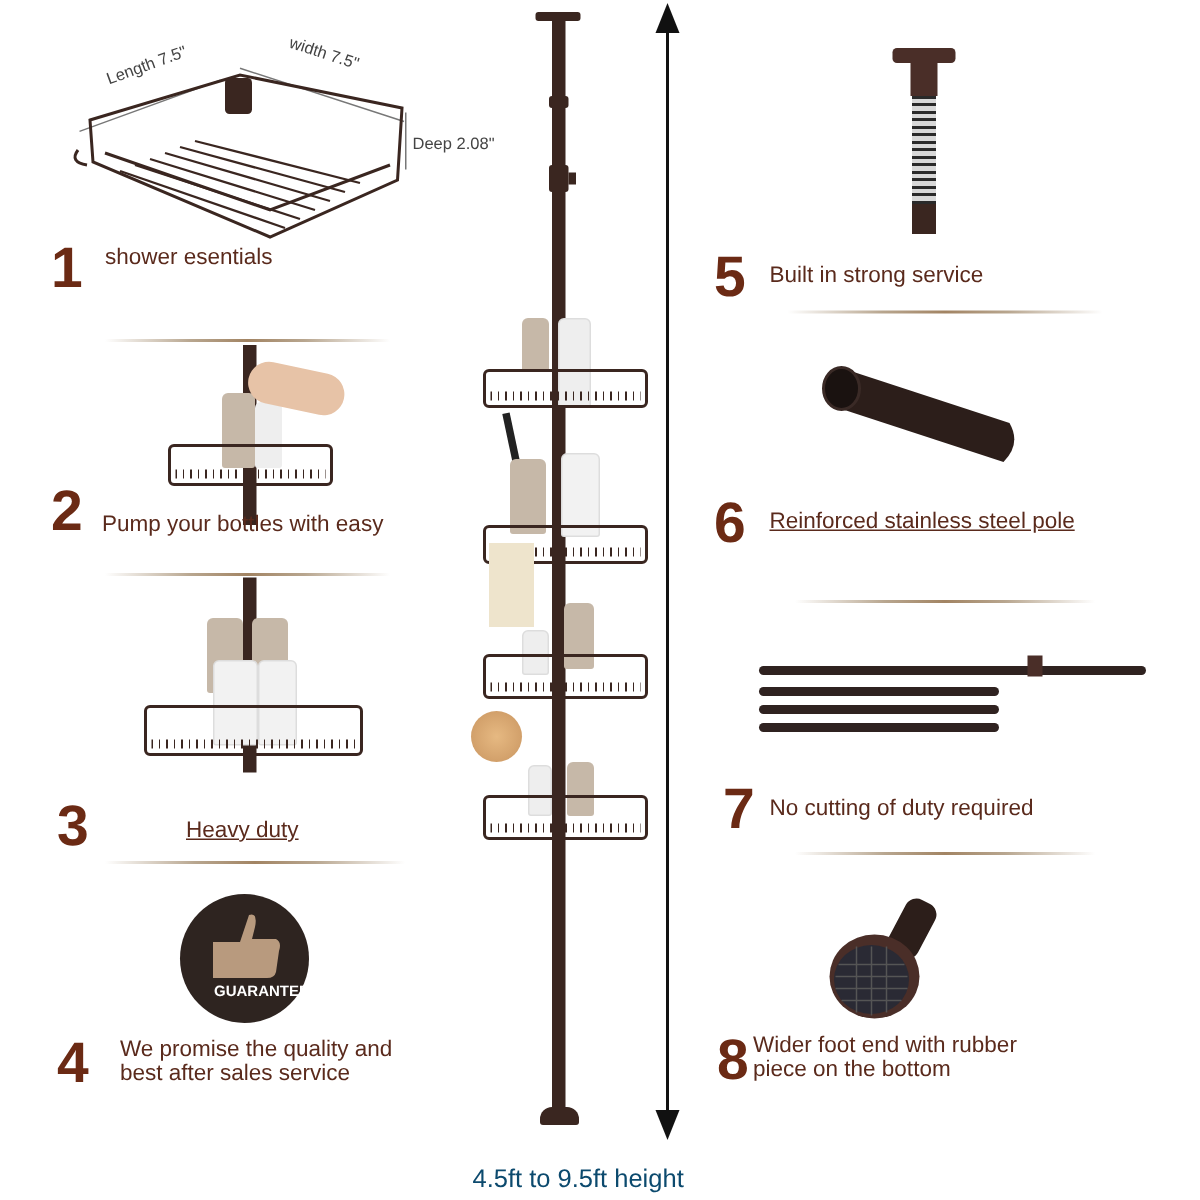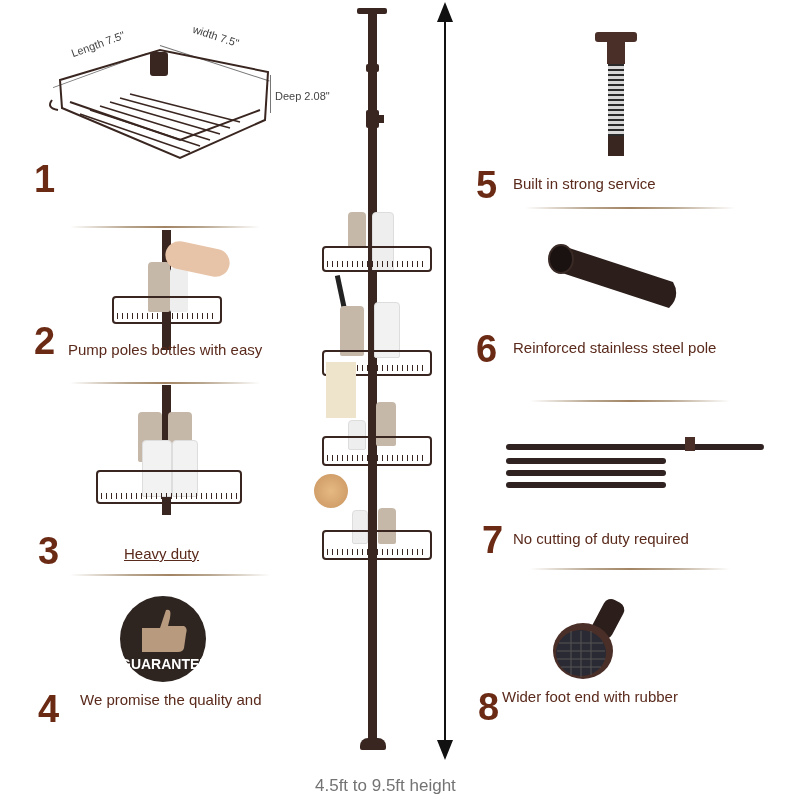--- a/index.html
+++ b/index.html
@@ -40,55 +40,57 @@
       <line x1="60" y1="66" x2="170" y2="100"></line>
         <line x1="70" y1="62" x2="180" y2="94"></line>
       <line x1="80" y1="58" x2="190" y2="88"></line>
         <line x1="90" y1="54" x2="200" y2="82"></line>
     </g>
     <rect x="110" y="12" width="18" height="24" rx="3" fill="#3a2620"></rect>
   </svg>
 </div>
 <div class="num" style="left:34px;top:160px;">1</div>
 <div class="cap" style="left:70px;top:164px;">
+  <div>shower esentials</div>
 </div>
 <div class="divider" style="left:70px;width:190px;top:226px;"></div>
 
 <div>
   <div class="pole" style="left:162px;top:230px;width:9px;height:120px;"></div>
   <div class="bottle" style="left:148px;top:262px;width:22px;height:50px;background:#c6b8a8;"></div>
   <div class="bottle" style="left:170px;top:268px;width:18px;height:44px;background:#eee;"></div>
   <div class="abs" style="left:165px;top:245px;width:65px;height:28px;background:#e7c3a7;border-radius:14px;transform:rotate(12deg);"></div>
   <div class="basket" style="left:112px;top:296px;width:106px;height:24px;"></div>
 </div>
 <div class="num" style="left:34px;top:322px;">2</div>
-<div class="cap" style="left:68px;top:342px;">Pump poles bottles with easy</div>
+<div class="cap" style="left:68px;top:342px;">Pump your bottles with easy</div>
 <div class="divider" style="left:70px;width:190px;top:382px;"></div>
 
 <div>
   <div class="pole" style="left:162px;top:385px;width:9px;height:130px;"></div>
   <div class="bottle" style="left:138px;top:412px;width:24px;height:50px;background:#c6b8a8;"></div>
   <div class="bottle" style="left:168px;top:412px;width:24px;height:50px;background:#c6b8a8;"></div>
   <div class="bottle" style="left:142px;top:440px;width:28px;height:55px;background:#f2f2f2;border:1px solid #ddd;"></div>
   <div class="bottle" style="left:172px;top:440px;width:24px;height:55px;background:#f2f2f2;border:1px solid #ddd;"></div>
   <div class="basket" style="left:96px;top:470px;width:142px;height:30px;"></div>
 </div>
 <div class="num" style="left:38px;top:532px;">3</div>
 <div class="cap" style="left:124px;top:546px;text-decoration:underline;">Heavy duty</div>
 <div class="divider" style="left:70px;width:200px;top:574px;"></div>
 
 <div class="abs" style="left:120px;top:596px;width:86px;height:86px;border-radius:50%;background:#2e2420;">
   <svg class="abs" style="left:18px;top:10px;" width="52" height="48">
     <path d="M4 22 H22 L28 4 Q34 2 32 12 L30 20 H46 Q50 22 48 28 L46 42 Q45 46 40 46 H4 Z" fill="#b89a7e"></path>
   </svg>
-  <div class="abs" style="left:0;right:0;top:60px;text-align:left;color:#fff;font-weight:bold;font-size:14px;">GUARANTEE</div>
+  <div class="abs" style="left:0;right:0;top:60px;text-align:right;color:#fff;font-weight:bold;font-size:10px;">GUARANTEE</div>
 </div>
 <div class="num" style="left:38px;top:690px;">4</div>
 <div class="cap" style="left:80px;top:692px;">
   <div>We promise the quality and</div>
+  <div>best after sales service</div>
 </div>
 
 <div>
   <div class="abs" style="left:357px;top:8px;width:30px;height:6px;background:#3a2620;border-radius:2px;"></div>
   <div class="pole" style="left:368px;top:12px;width:9px;height:735px;"></div>
   <div class="abs" style="left:366px;top:64px;width:13px;height:8px;background:#3a2620;border-radius:2px;"></div>
   <div class="abs" style="left:366px;top:110px;width:13px;height:18px;background:#3a2620;border-radius:2px;"></div>
   <div class="abs" style="left:379px;top:115px;width:5px;height:8px;background:#3a2620;"></div>
 
   <div class="bottle" style="left:348px;top:212px;width:18px;height:36px;background:#c6b8a8;"></div>
@@ -111,38 +113,38 @@
   <div class="basket" style="left:322px;top:530px;width:106px;height:26px;"></div>
 
   <div class="abs" style="left:360px;top:738px;width:26px;height:12px;background:#3a2620;border-radius:8px 8px 2px 2px;"></div>
 </div>
 
 <div>
   <div class="abs" style="left:437px;top:2px;width:0;height:0;border-left:8px solid transparent;border-right:8px solid transparent;border-bottom:20px solid #111;"></div>
   <div class="arrow-line" style="left:444px;top:20px;height:720px;"></div>
   <div class="abs" style="left:437px;top:740px;width:0;height:0;border-left:8px solid transparent;border-right:8px solid transparent;border-top:20px solid #111;"></div>
 </div>
-<div class="abs" style="left:315px;top:776px;font-size:17px;color:#737373;">4.5ft to 9.5ft height</div>
+<div class="abs" style="left:315px;top:776px;font-size:17px;color:#0c4a6e;">4.5ft to 9.5ft height</div>
 
 <div>
   <div class="abs" style="left:595px;top:32px;width:42px;height:10px;background:#4a2e28;border-radius:3px;"></div>
   <div class="abs" style="left:607px;top:40px;width:18px;height:24px;background:#4a2e28;"></div>
   <div class="abs" style="left:608px;top:64px;width:16px;height:72px;background:repeating-linear-gradient(to bottom,#2a2a2a 0 2px,#d8d8d8 2px 5px);"></div>
   <div class="abs" style="left:608px;top:136px;width:16px;height:20px;background:#3a2620;"></div>
 </div>
 <div class="num" style="left:476px;top:166px;">5</div>
 <div class="cap" style="left:513px;top:176px;">Built in strong service</div>
 <div class="divider" style="left:525px;width:210px;top:207px;"></div>
 
 <svg class="abs" style="left:545px;top:238px;" width="140" height="80">
   <path d="M18 8 L128 44 Q136 58 124 70 L14 34 Z" fill="#2c1e1a"></path>
   <ellipse cx="16" cy="21" rx="12" ry="14" fill="#1a1210" stroke="#3a2a26" stroke-width="2"></ellipse>
 </svg>
 <div class="num" style="left:476px;top:330px;">6</div>
-<div class="cap" style="left:513px;top:340px;">Reinforced stainless steel pole</div>
+<div class="cap" style="left:513px;top:340px;text-decoration:underline;">Reinforced stainless steel pole</div>
 <div class="divider" style="left:530px;width:200px;top:400px;"></div>
 
 <div>
   <div class="abs" style="left:506px;top:444px;width:258px;height:6px;background:#2f2220;border-radius:3px;"></div>
   <div class="abs" style="left:685px;top:437px;width:10px;height:14px;background:#4a2e28;"></div>
   <div class="abs" style="left:506px;top:458px;width:160px;height:6px;background:#2f2220;border-radius:3px;"></div>
   <div class="abs" style="left:506px;top:470px;width:160px;height:6px;background:#2f2220;border-radius:3px;"></div>
   <div class="abs" style="left:506px;top:482px;width:160px;height:6px;background:#2f2220;border-radius:3px;"></div>
 </div>
 <div class="num" style="left:482px;top:521px;">7</div>
@@ -159,13 +161,14 @@
     <line x1="12" y1="64" x2="60" y2="64"></line>
       <line x1="16" y1="72" x2="56" y2="72"></line>
     <line x1="26" y1="36" x2="26" y2="80"></line>
       <line x1="36" y1="36" x2="36" y2="82"></line>
       <line x1="46" y1="36" x2="46" y2="80"></line>
   </g>
 </svg>
 <div class="num" style="left:478px;top:688px;">8</div>
 <div class="cap" style="left:502px;top:689px;">
   <div>Wider foot end with rubber</div>
+  <div>piece on the bottom</div>
 </div>
 
 </body></html>

